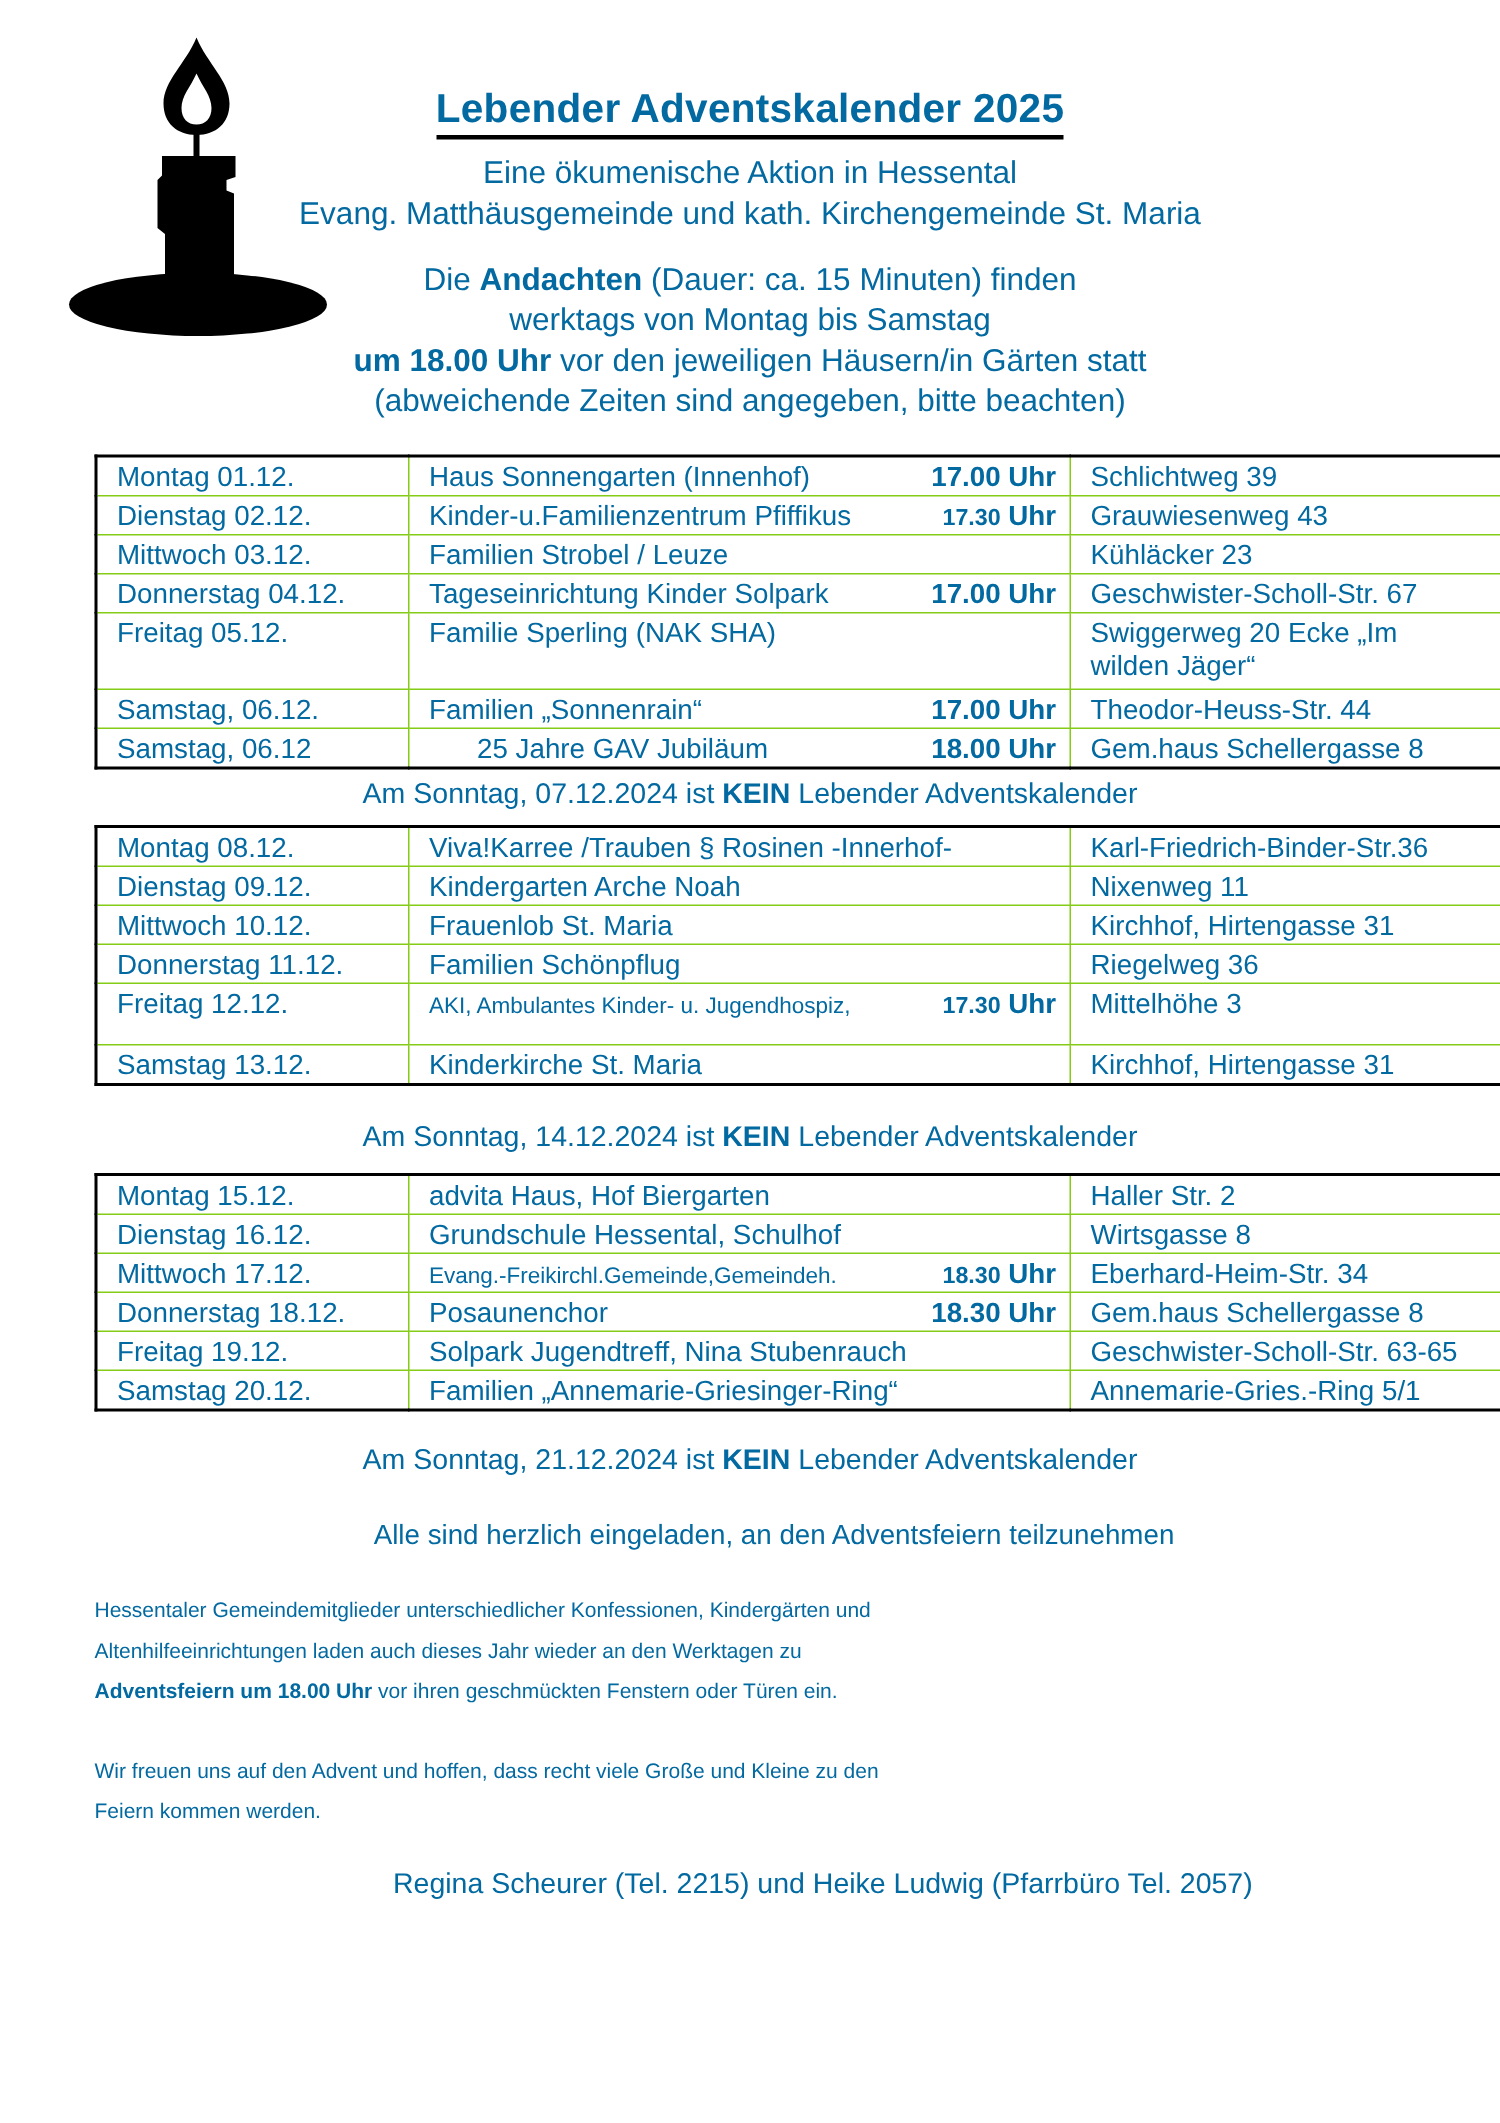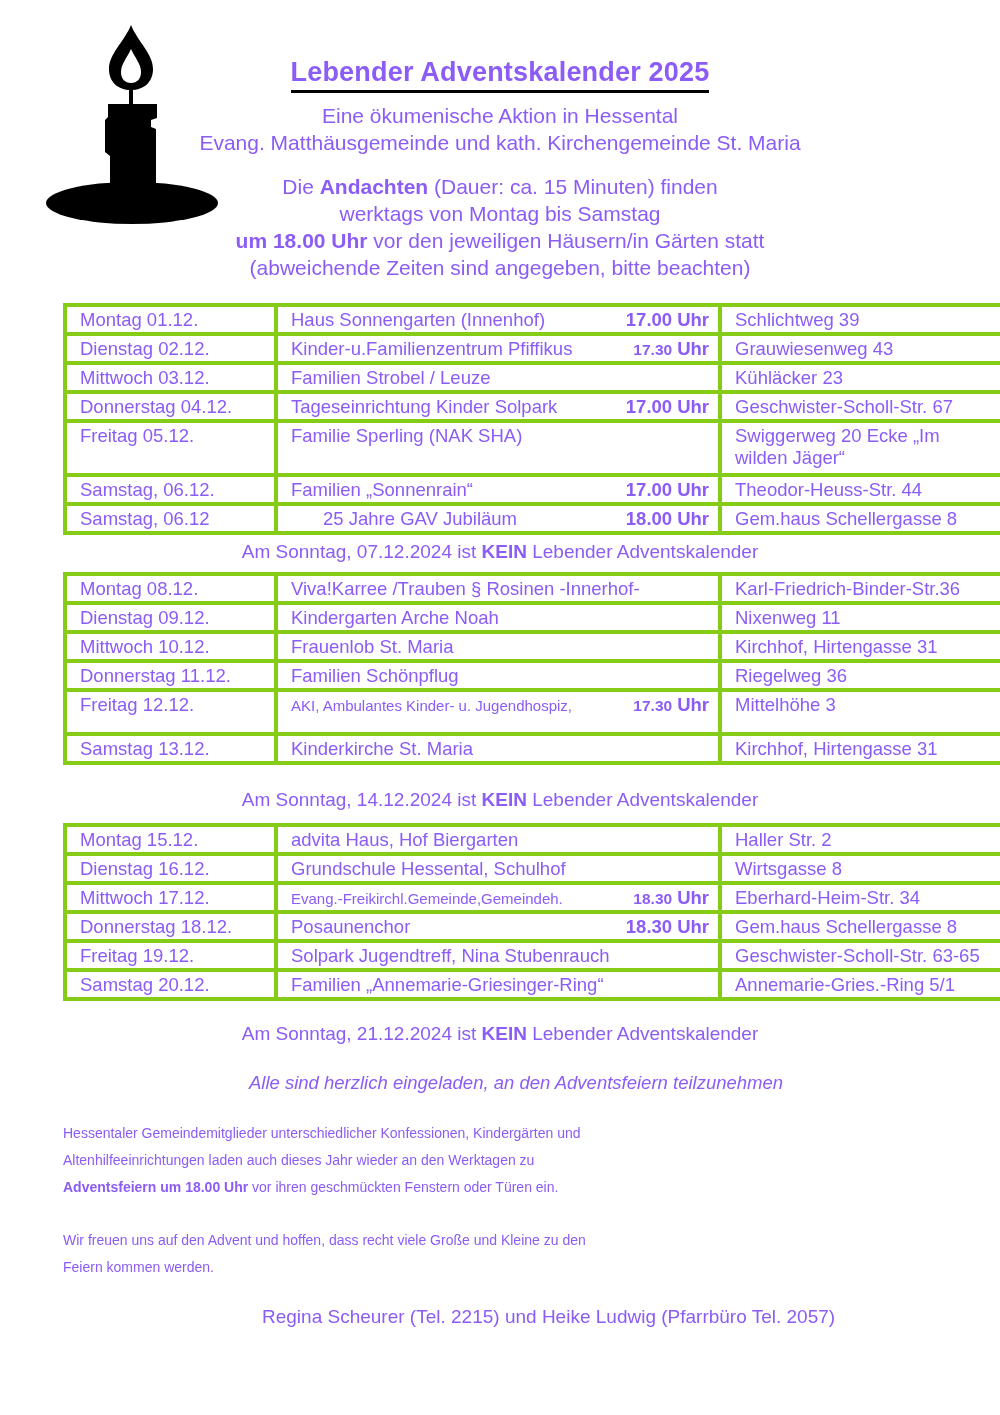--- a/index.html
+++ b/index.html
@@ -1,43 +1,43 @@
 <!DOCTYPE html>
 <html lang="de"><head>
 <meta charset="utf-8">
 <style>
   html,body{margin:0;padding:0;background:#fff;}
   .page{
     position:relative;
     width:1000px;height:1415px;
-    background:#fff;color:#8b5cf6;
+    background:#fff;color:#0369a1;
     font-family:"Liberation Sans", sans-serif;
     overflow:hidden;
   }
   
   .candle{position:absolute;left:44px;top:22px;width:174px;height:206px;}
   
   .header{text-align:center;padding-top:57px;}
   .title{
     display:inline-block;font-size:27px;font-weight:bold;
     border-bottom:3px solid #000;padding-bottom:2px;letter-spacing:.2px;
   }
   .sub{font-size:21px;line-height:27px;}
   .sub1{margin-top:9px;}
   .intro{text-align:center;font-size:21px;line-height:27px;margin-top:17px;}
   .b{font-weight:bold;}
-  .it{font-style:italic;padding-left:32px;}
+  .it{padding-left:32px;}
   
   table.wk{
     border-collapse:collapse;table-layout:fixed;
     width:872px;margin-left:63px;
     border:2px solid #000;
   }
   table.wk td{
-    border:4px solid #84cc16;
+    border:1px solid #84cc16;
     font-size:18.5px;
     height:25px;
     padding:0 9px 0 13px;
     vertical-align:middle;
     overflow:hidden;white-space:nowrap;
   }
   td.c-date{width:185px;}
   td.c-event{width:418px;padding-left:8px;}
   td.c-addr{width:269px;padding-left:9px;}
   tr.tall48 td{height:48px;vertical-align:top;padding-top:2px;}

